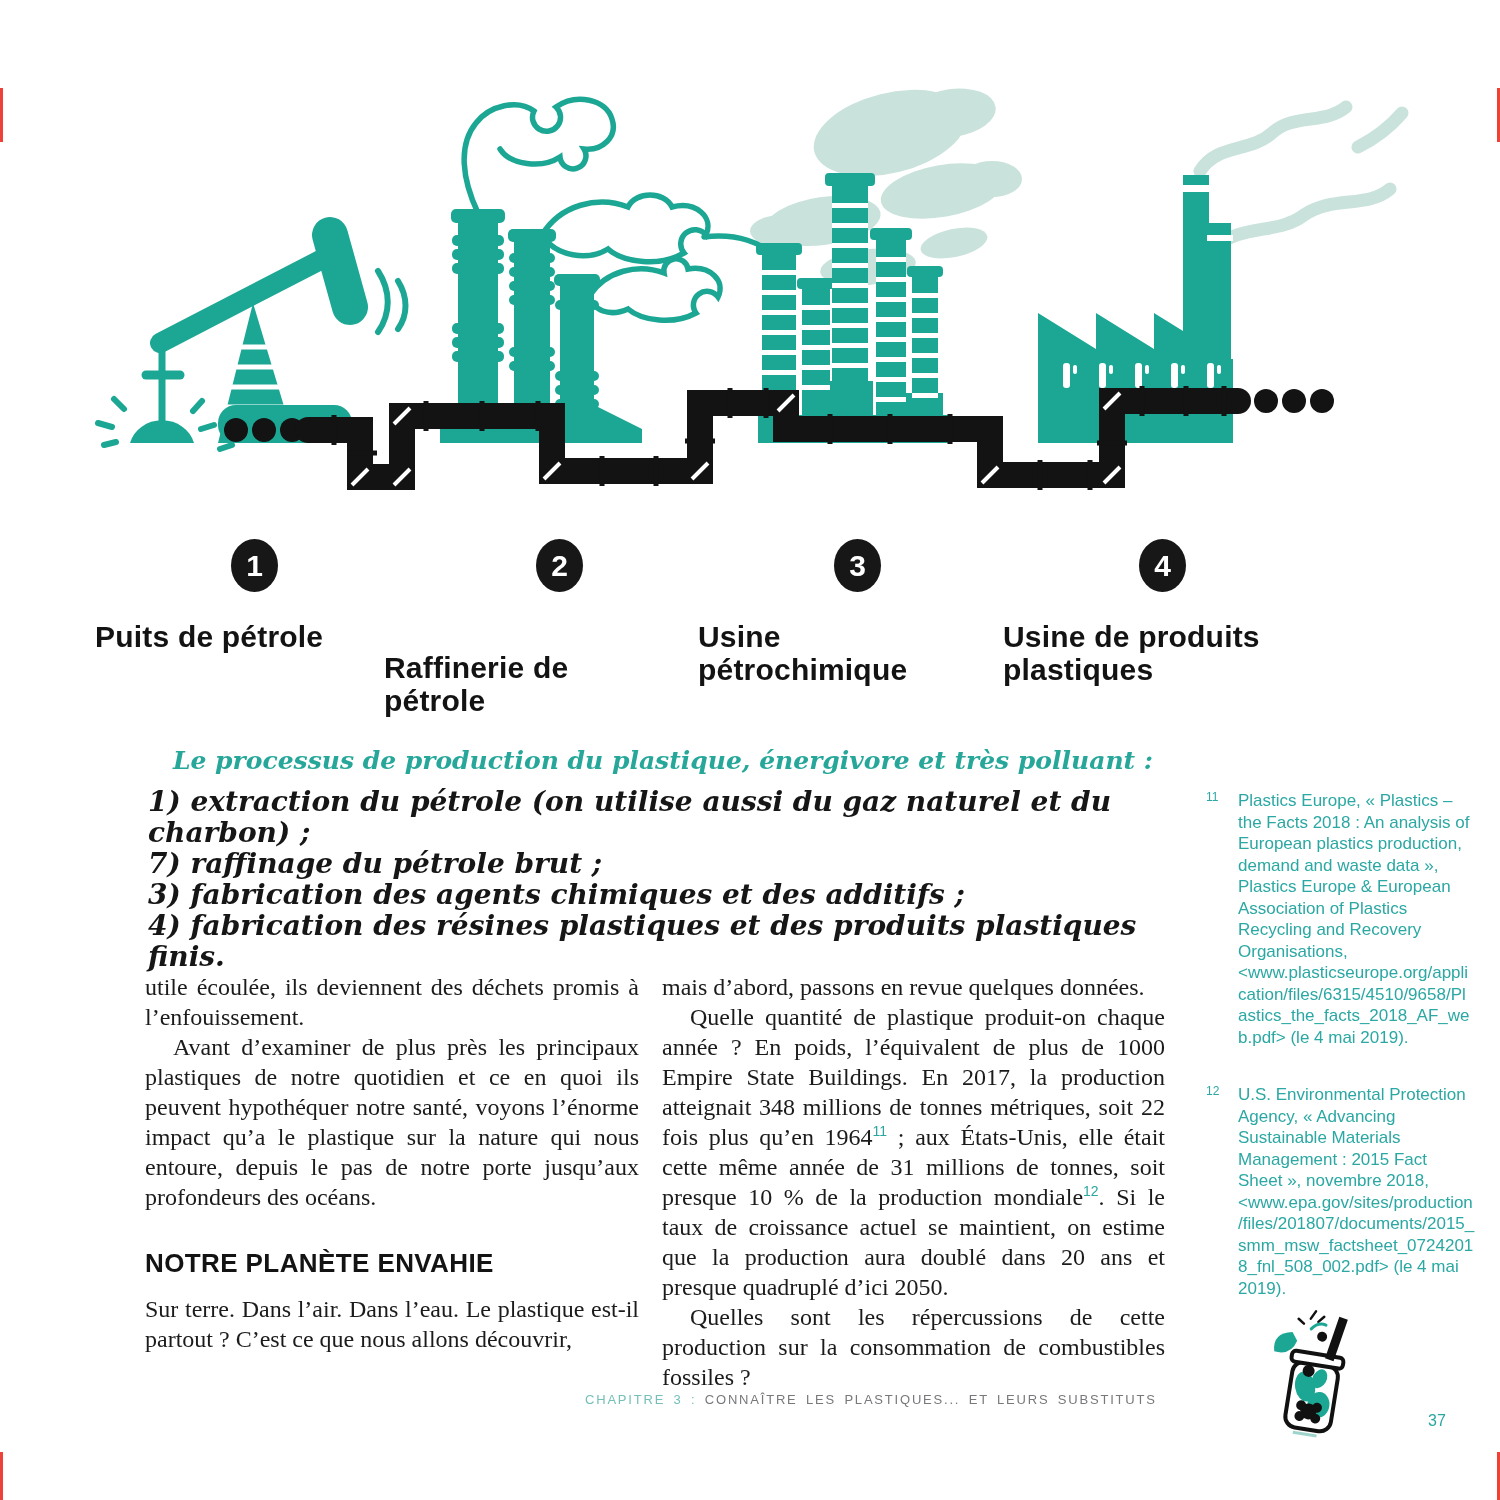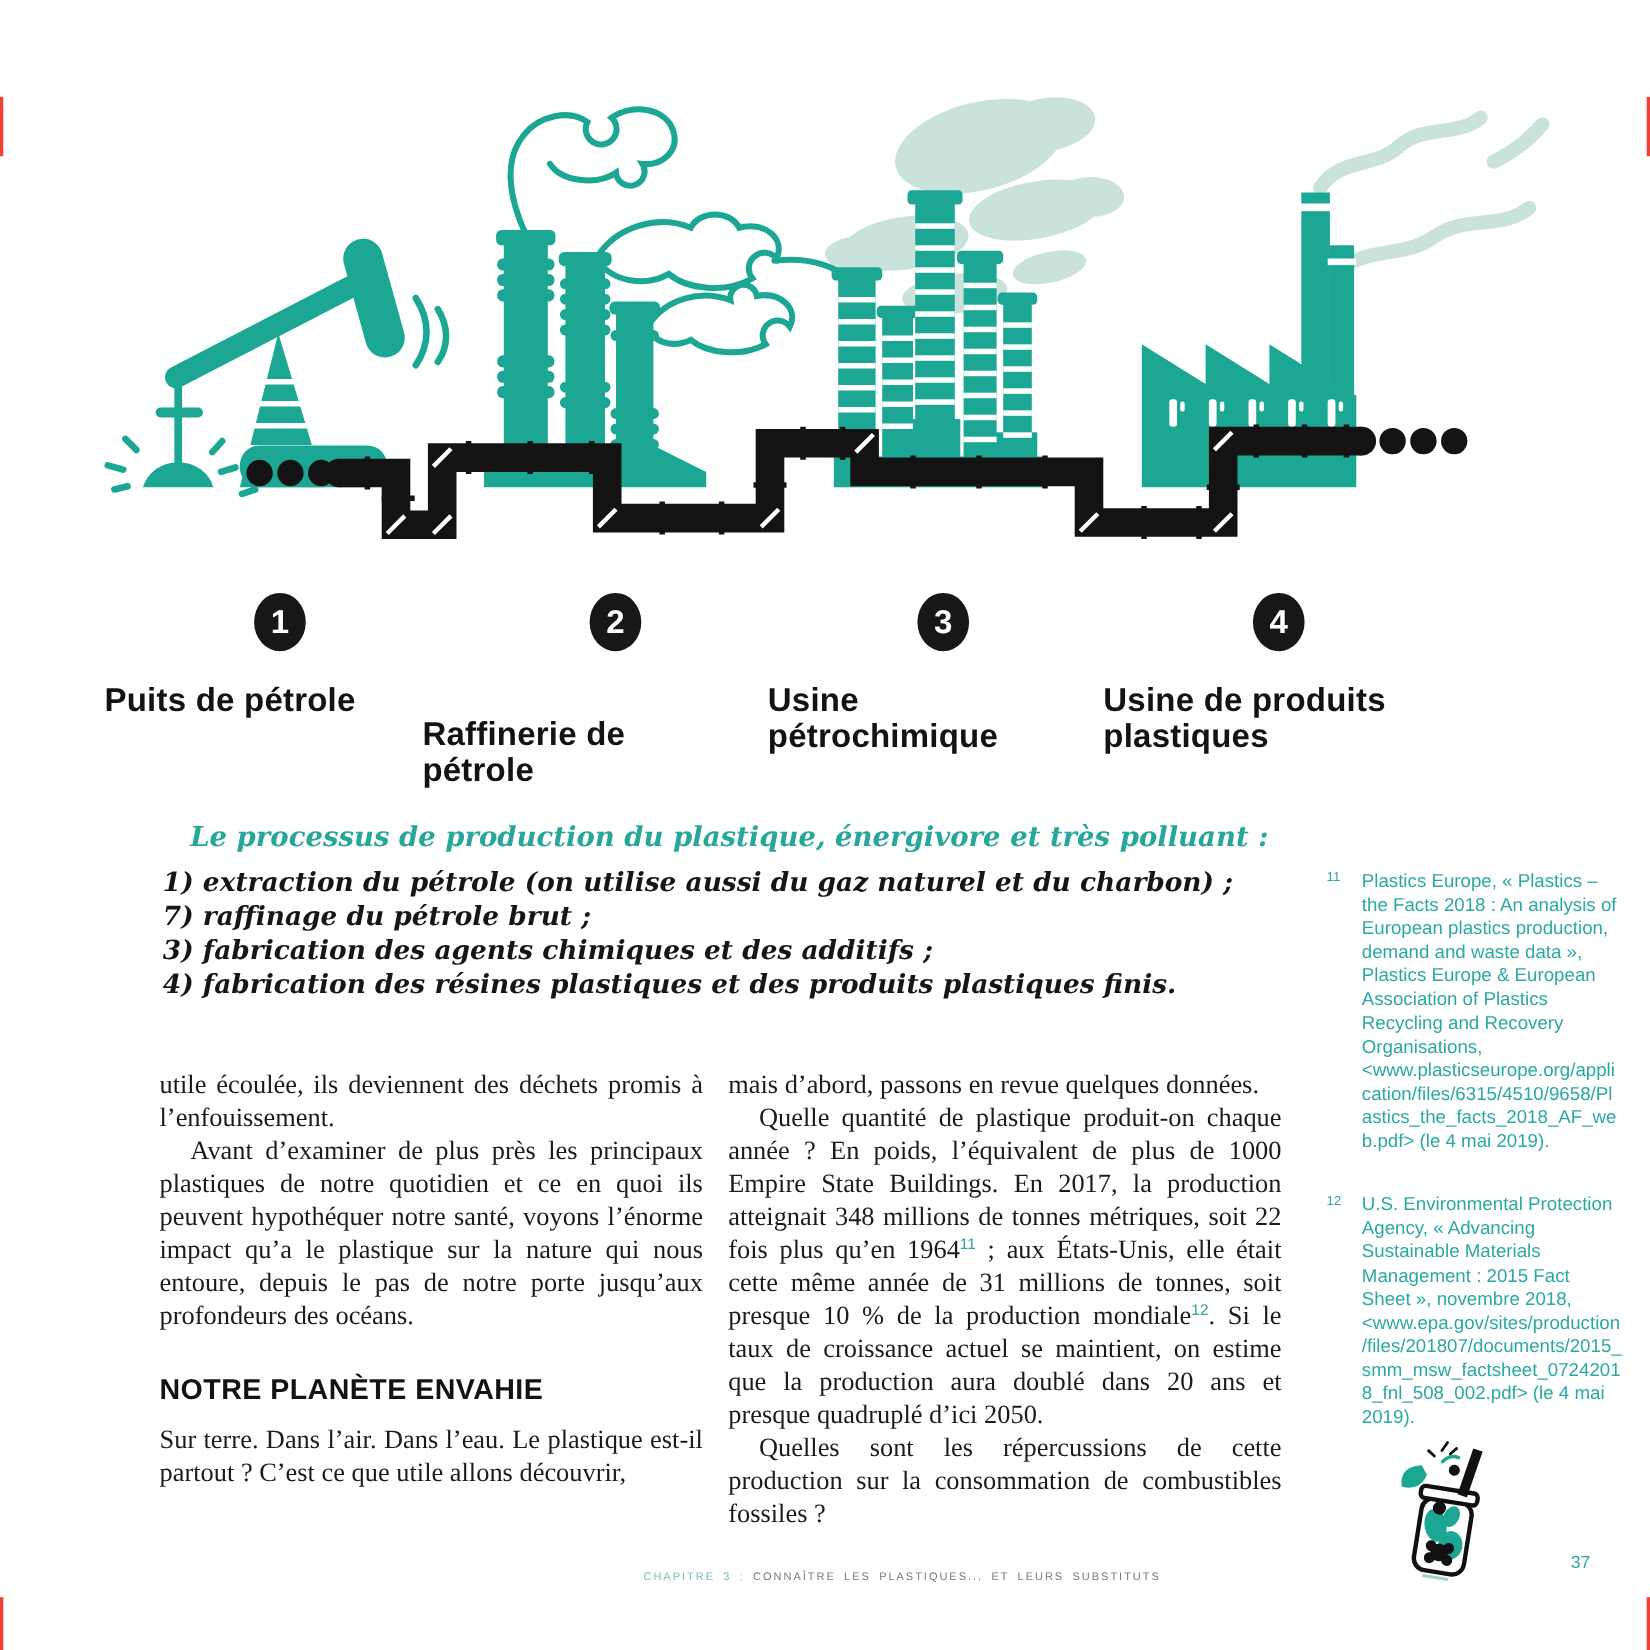--- a/index.html
+++ b/index.html
@@ -17,41 +17,41 @@
                font-weight:bold;font-size:30px;}
   .step-label{width:320px;text-align:left;font-family:"Liberation Sans",sans-serif;
               font-weight:bold;font-size:30px;line-height:33px;color:#131313;
               letter-spacing:0.2px;}
   .step-label span{display:block;}
 
   
   #caption{left:148px;top:746px;width:1030px;font-family:"DejaVu Serif",serif;
            font-style:italic;font-weight:bold;}
   #caption .cap-title{color:#26a79a;font-size:25px;line-height:30px;margin-bottom:10px;text-align:center;}
-  #caption .cap-item{color:#161616;font-size:24px;line-height:31px;}
+  #caption .cap-item{color:#161616;font-size:28px;line-height:31px;}
 
   
   .col{top:972px;font-size:24px;line-height:30px;text-align:justify;color:#1b1b1b;}
   #col-left{left:145px;width:494px;}
   #col-right{left:662px;width:503px;}
   .col p{margin:0;}
   .col p.indent{text-indent:28px;}
   .col h3{font-family:"Liberation Sans",sans-serif;font-size:26px;letter-spacing:0.4px;
           font-weight:bold;margin:36px 0 16px 0;color:#131313;}
   sup.fnref{color:#2aa69e;font-size:14px;font-family:"Liberation Sans",sans-serif;
             vertical-align:super;line-height:0;}
 
   
   .footnote{width:237px;font-family:"Liberation Sans",sans-serif;font-size:17px;
             line-height:21.5px;color:#2ba8a3;overflow-wrap:anywhere;}
   .fn-num{position:absolute;left:-32px;top:-3px;font-size:12px;color:#2ba8a3;}
 
   
-  #footer{left:585px;top:1428px;font-family:"Liberation Sans",sans-serif;
-          font-size:10px;letter-spacing:1.8px;word-spacing:3px;white-space:nowrap;}
+  #footer{left:585px;top:1392px;font-family:"Liberation Sans",sans-serif;
+          font-size:13px;letter-spacing:1.8px;word-spacing:3px;white-space:nowrap;}
   #footer .chap{color:#74bfb8;}
   #footer .title{color:#77787b;}
   #page-number{left:1428px;top:1412px;font-family:"Liberation Sans",sans-serif;
                font-size:16px;color:#2aa69e;}
 
   
   .redmark{width:3px;background:#ee4238;}
 </style>
 </head>
 <body>
@@ -288,21 +288,21 @@
   <div class="cap-item">1)  extraction du pétrole (on utilise aussi du gaz naturel et du charbon) ;</div>
   <div class="cap-item">7) raffinage du pétrole brut ;</div>
   <div class="cap-item">3) fabrication des agents chimiques et des additifs ;</div>
   <div class="cap-item">4) fabrication des résines plastiques et des produits plastiques finis.</div>
 </div>
 
 <div id="col-left" class="abs col">
   <p>utile écoulée, ils deviennent des déchets promis à l’enfouissement.</p>
   <p class="indent">Avant d’examiner de plus près les principaux plastiques de notre quotidien et ce en quoi ils peuvent hypothéquer notre santé, voyons l’énorme impact qu’a le plastique sur la nature qui nous entoure, depuis le pas de notre porte jusqu’aux profondeurs des océans.</p>
   <h3>NOTRE PLANÈTE ENVAHIE</h3>
-  <p>Sur terre. Dans l’air. Dans l’eau. Le plastique est-il partout ? C’est ce que utile allons découvrir,</p>
+  <p>Sur terre. Dans l’air. Dans l’eau. Le plastique est-il partout ? C’est ce que nous allons découvrir,</p>
 </div>
 
 <div id="col-right" class="abs col">
   <p>mais d’abord, passons en revue quelques données.</p>
   <p class="indent"><span>Quelle quantité de plastique produit-on chaque année ? En poids, l’équivalent de plus de 1000 Empire State Buildings. En 2017, la production atteignait 348 millions de tonnes métriques, soit 22 fois plus qu’en 1964</span><sup class="fnref">11</sup><span> ; aux États-Unis, elle était cette même année de 31 millions de tonnes, soit presque 10 % de la production mondiale</span><sup class="fnref">12</sup><span>. Si le taux de croissance actuel se maintient, on estime que la production aura doublé dans 20 ans et presque quadruplé d’ici 2050.</span></p>
   <p class="indent">Quelles sont les répercussions de cette production sur la consommation de combustibles fossiles ?</p>
 </div>
 
 <div class="abs footnote" style="left:1238px;top:790px;">
   <span class="fn-num">11</span>

